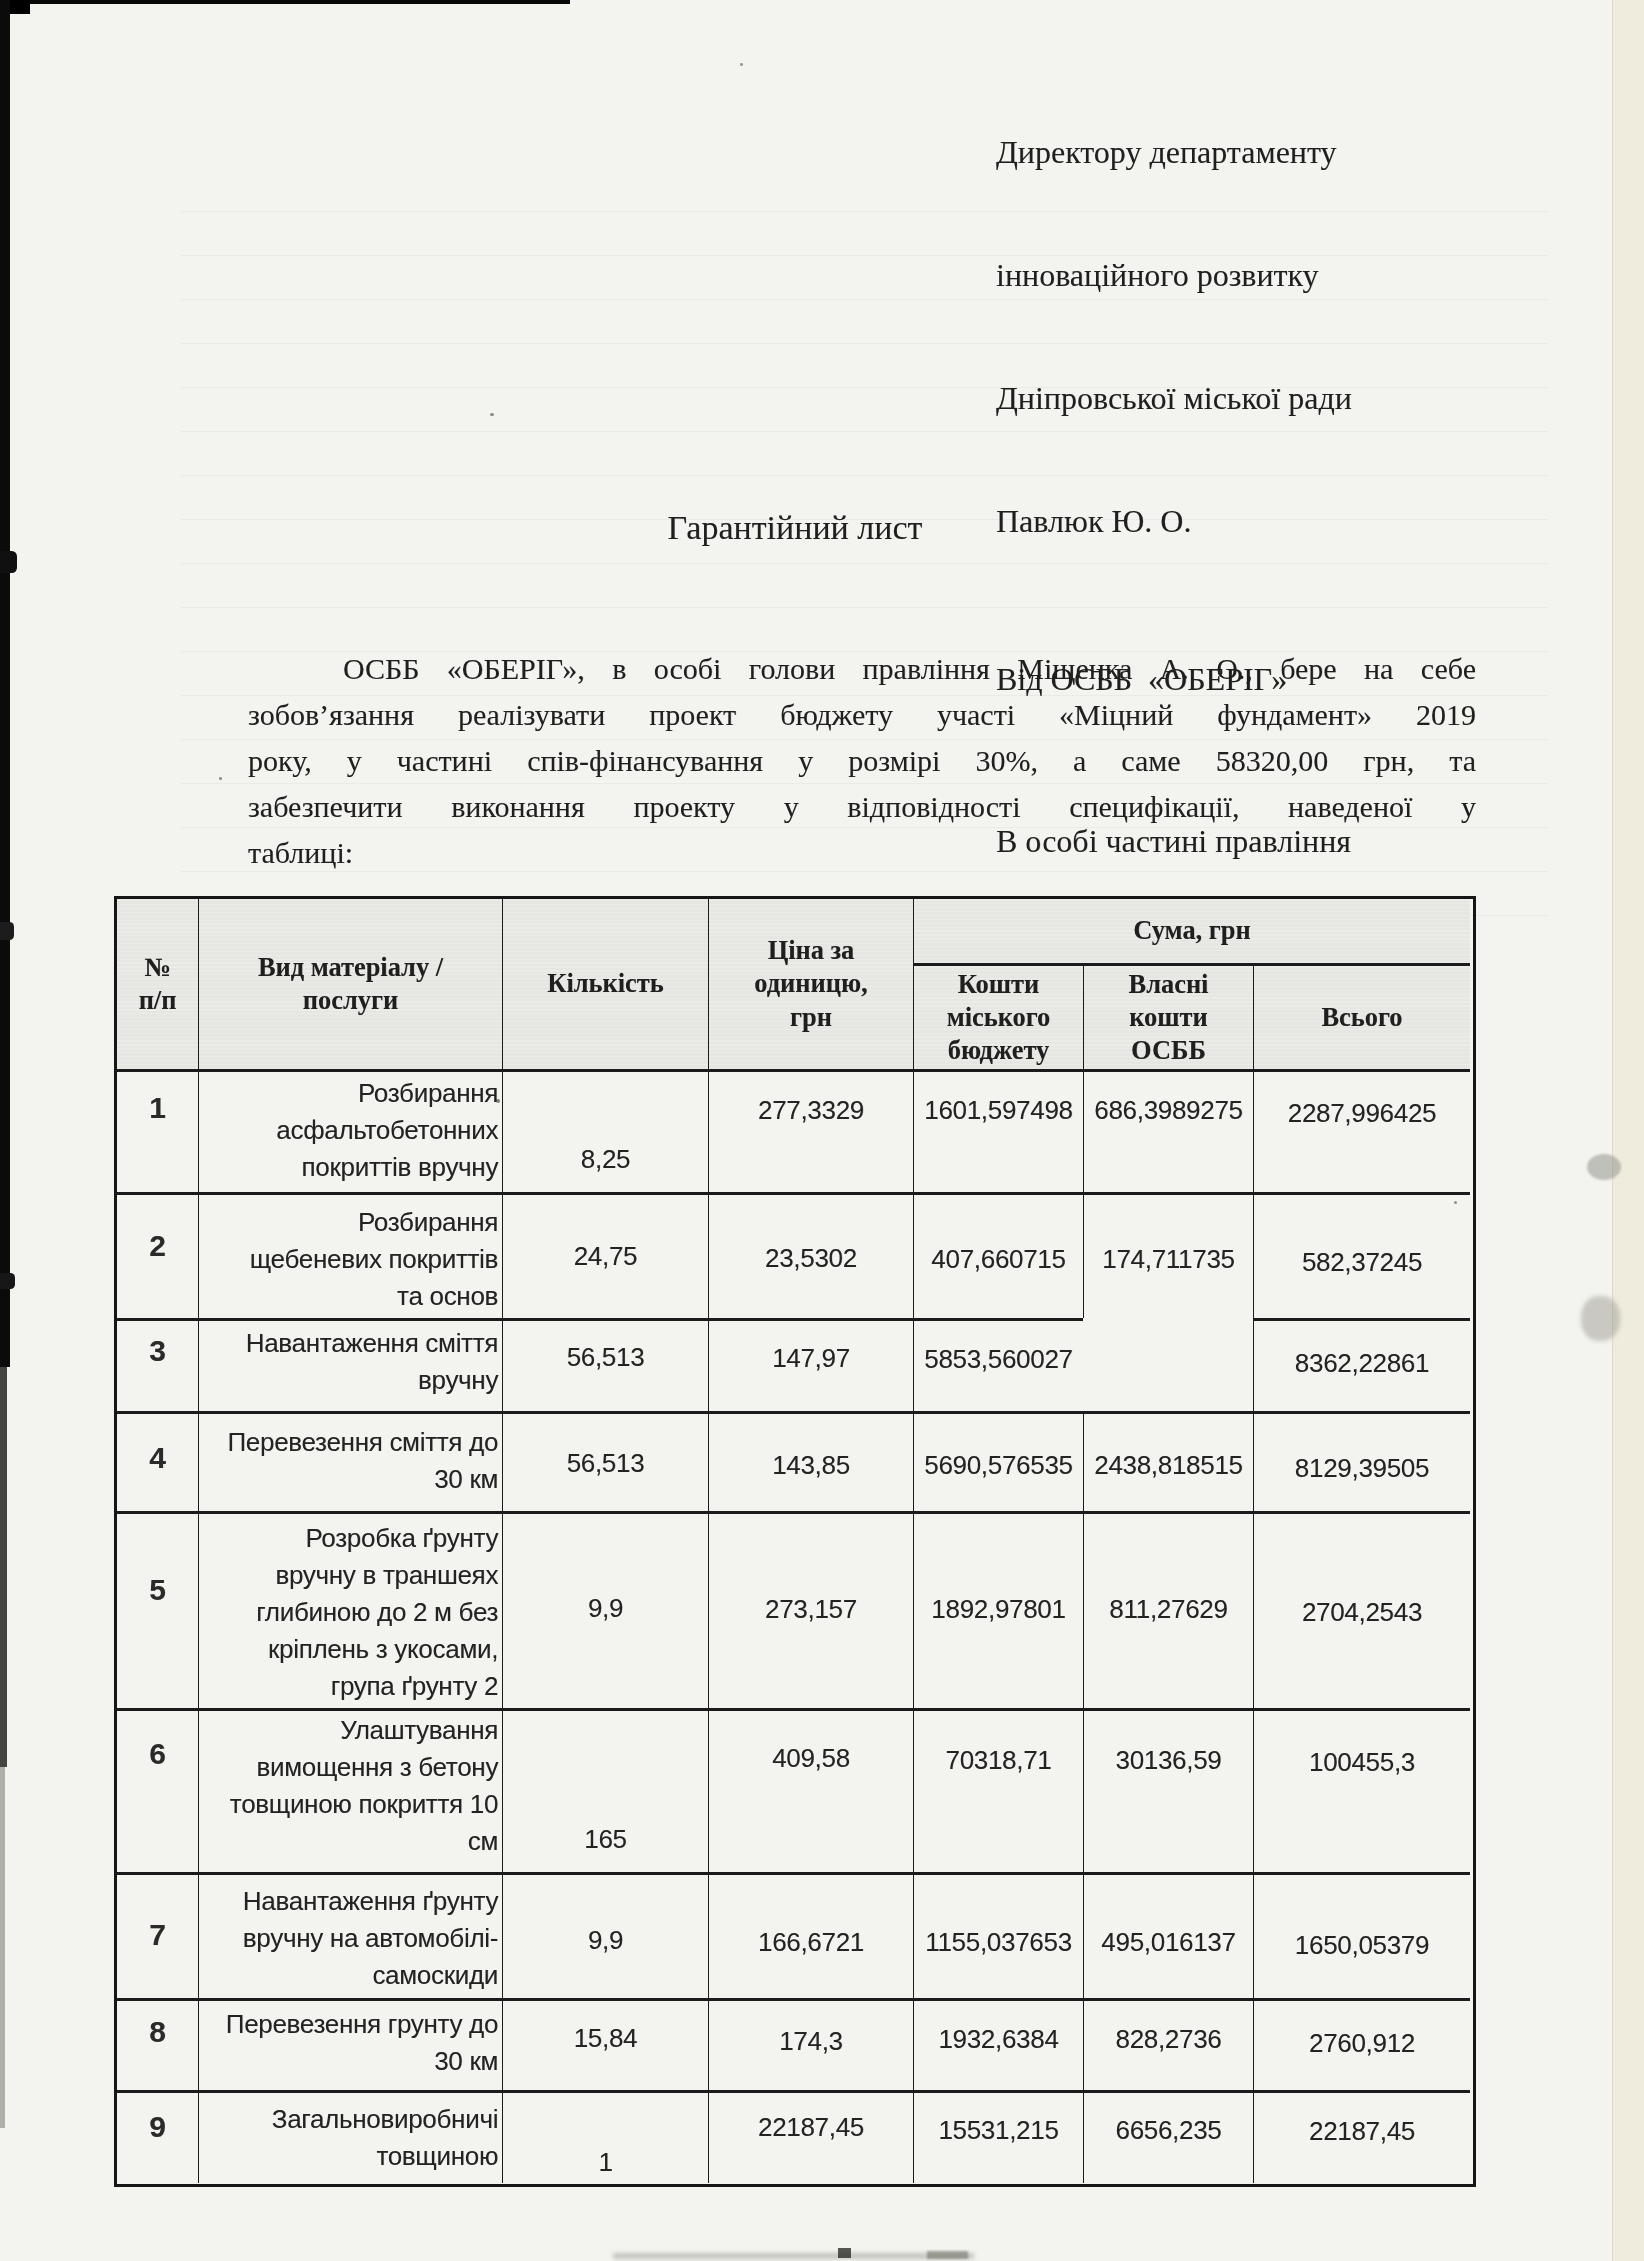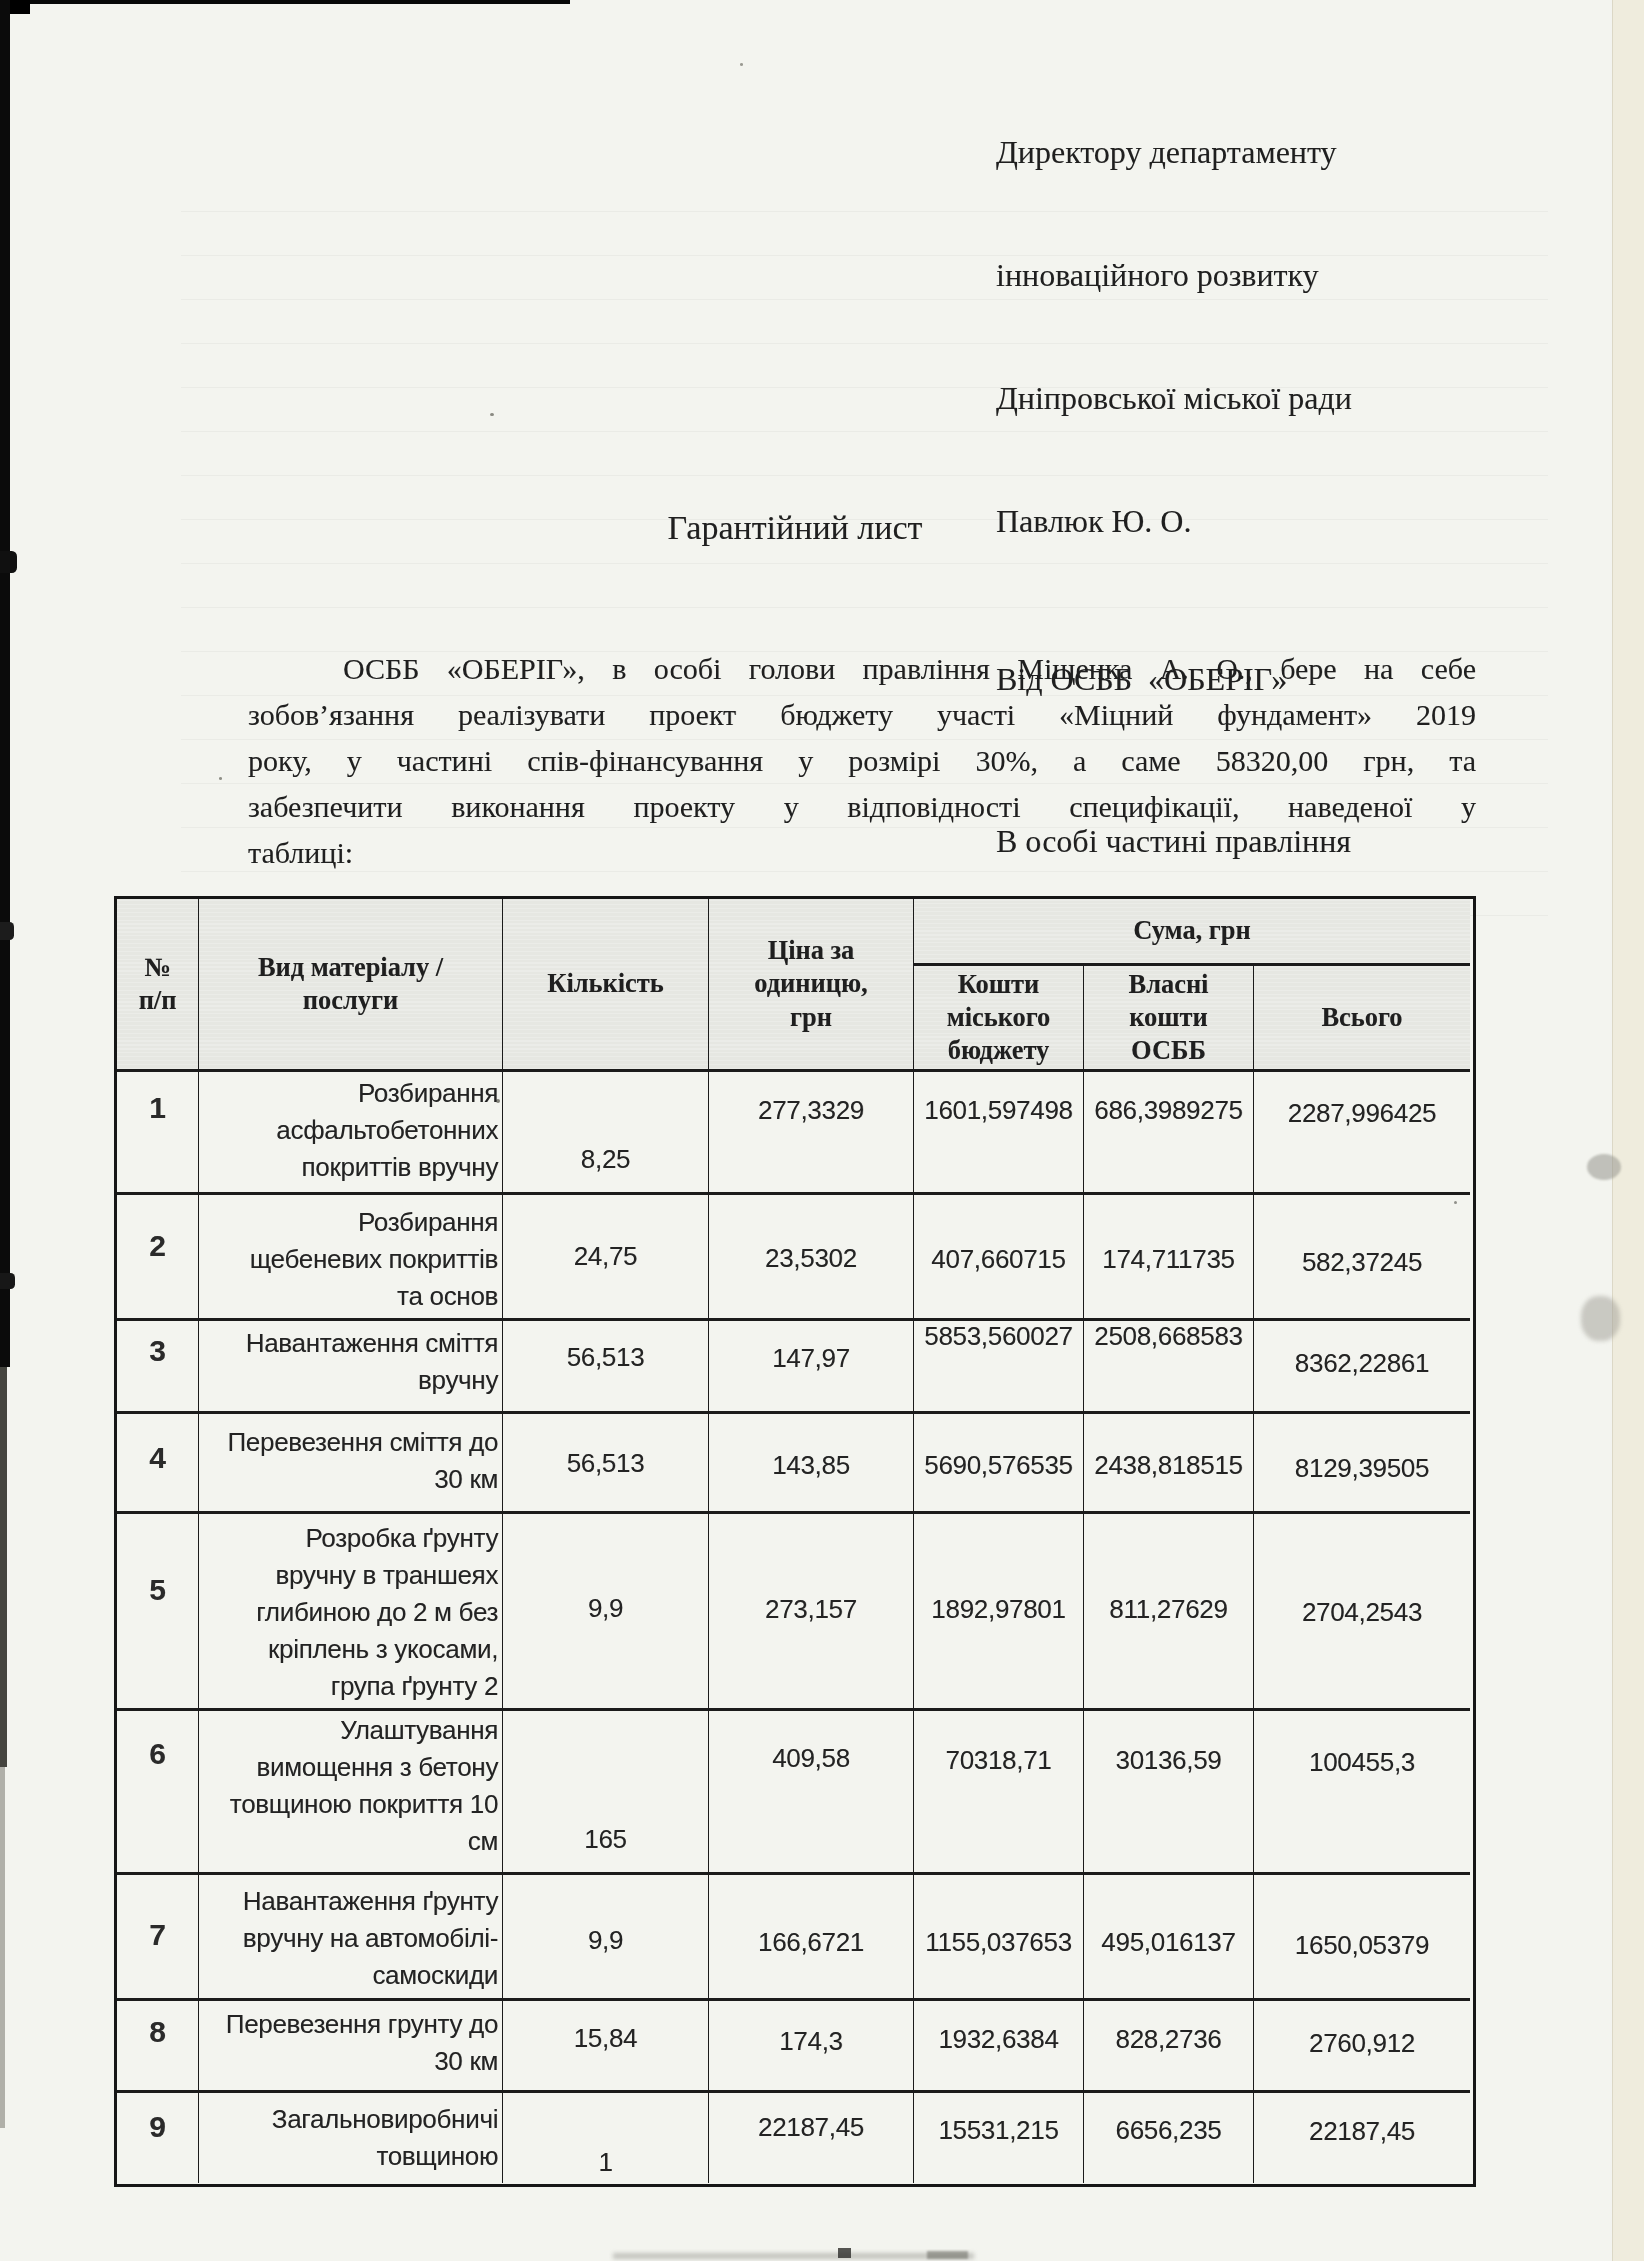--- a/index.html
+++ b/index.html
@@ -69,21 +69,21 @@
   .c-num { text-align:center; font-weight:bold; font-size:30px; color:#2a2a2a; }
   .c-material { white-space:pre-line; line-height:37px; padding-left:18px; padding-right:3.9px;text-align:right; }
   .c-quantity, .c-unit_price, .c-budget, .c-own, .c-total { text-align:center; }
 
   
   .row-1.c-num{padding-top:19.3px} .row-1.c-material{padding-top:2.6px}  .row-1.c-quantity{padding-top:72px}
   .row-1.c-unit_price,.row-1.c-budget,.row-1.c-own{padding-top:23px} .row-1.c-total{padding-top:26px}
   .row-2.c-num{padding-top:34px} .row-2.c-material{padding-top:9px} .row-2.c-quantity{padding-top:46px}
   .row-2.c-unit_price{padding-top:48px}.row-2.c-budget,.row-2.c-own{padding-top:49px}.row-2.c-total{padding-top:52px}
   .row-3.c-num{padding-top:13px} .row-3.c-material{padding-top:3.9px}  .row-3.c-quantity{padding-top:20.6px}
-  .row-3.c-unit_price{padding-top:22px}.row-3.c-budget,.row-3.c-own{}.row-3.c-total{padding-top:27px}
+  .row-3.c-unit_price{padding-top:22px}.row-3.c-budget,.row-3.c-own{padding-top:23px}.row-3.c-total{padding-top:27px}
   .row-4.c-num{padding-top:27px} .row-4.c-material{padding-top:10.3px} .row-4.c-quantity{padding-top:34px}
   .row-4.c-unit_price{padding-top:36px}.row-4.c-budget,.row-4.c-own{padding-top:36px}.row-4.c-total{padding-top:39px}
   .row-5.c-num{padding-top:59px} .row-5.c-material{padding-top:6.4px} .row-5.c-quantity{padding-top:79px}
   .row-5.c-unit_price{padding-top:80px}.row-5.c-budget,.row-5.c-own{padding-top:80px}.row-5.c-total{padding-top:83px}
   .row-6.c-num{padding-top:26px} .row-6.c-material{padding-top:1.3px}  .row-6.c-quantity{padding-top:113px}
   .row-6.c-unit_price{padding-top:32px}.row-6.c-budget,.row-6.c-own{padding-top:34px}.row-6.c-total{padding-top:36px}
   .row-7.c-num{padding-top:43px} .row-7.c-material{padding-top:7.7px} .row-7.c-quantity{padding-top:50px}
   .row-7.c-unit_price{padding-top:52px}.row-7.c-budget,.row-7.c-own{padding-top:52px}.row-7.c-total{padding-top:55px}
   .row-8.c-num{padding-top:14px} .row-8.c-material{padding-top:5.2px}  .row-8.c-quantity{padding-top:22px}
   .row-8.c-unit_price{padding-top:24.5px}.row-8.c-budget,.row-8.c-own{padding-top:23px}.row-8.c-total{padding-top:27px}
@@ -171,21 +171,20 @@
       <div class="cell body-cell c-unit_price row-2" style="grid-area: 4 / 4;">23,5302</div>
       <div class="cell body-cell c-budget row-2" style="grid-area: 4 / 5;">407,660715</div>
       <div class="cell body-cell c-own row-2" style="grid-area: 4 / 6;">174,711735</div>
       <div class="cell body-cell c-total row-2" style="grid-area: 4 / 7;">582,37245</div>
       <div class="cell body-cell c-num row-3 no-left" style="grid-area: 5 / 1;">3</div>
       <div class="cell body-cell c-material row-3" style="grid-area: 5 / 2;">Навантаження сміття
 вручну</div>
       <div class="cell body-cell c-quantity row-3" style="grid-area: 5 / 3;">56,513</div>
       <div class="cell body-cell c-unit_price row-3" style="grid-area: 5 / 4;">147,97</div>
       <div class="cell body-cell c-budget row-3" style="grid-area: 5 / 5;">5853,560027</div>
-      <div class="cell body-cell c-own row-3" style="grid-area: 5 / 6;">2508,668583</div>
       <div class="cell body-cell c-total row-3" style="grid-area: 5 / 7;">8362,22861</div>
       <div class="cell body-cell c-num row-4 no-left" style="grid-area: 6 / 1;">4</div>
       <div class="cell body-cell c-material row-4" style="grid-area: 6 / 2;">Перевезення сміття до
 30 км</div>
       <div class="cell body-cell c-quantity row-4" style="grid-area: 6 / 3;">56,513</div>
       <div class="cell body-cell c-unit_price row-4" style="grid-area: 6 / 4;">143,85</div>
       <div class="cell body-cell c-budget row-4" style="grid-area: 6 / 5;">5690,576535</div>
       <div class="cell body-cell c-own row-4" style="grid-area: 6 / 6;">2438,818515</div>
       <div class="cell body-cell c-total row-4" style="grid-area: 6 / 7;">8129,39505</div>
       <div class="cell body-cell c-num row-5 no-left" style="grid-area: 7 / 1;">5</div>

